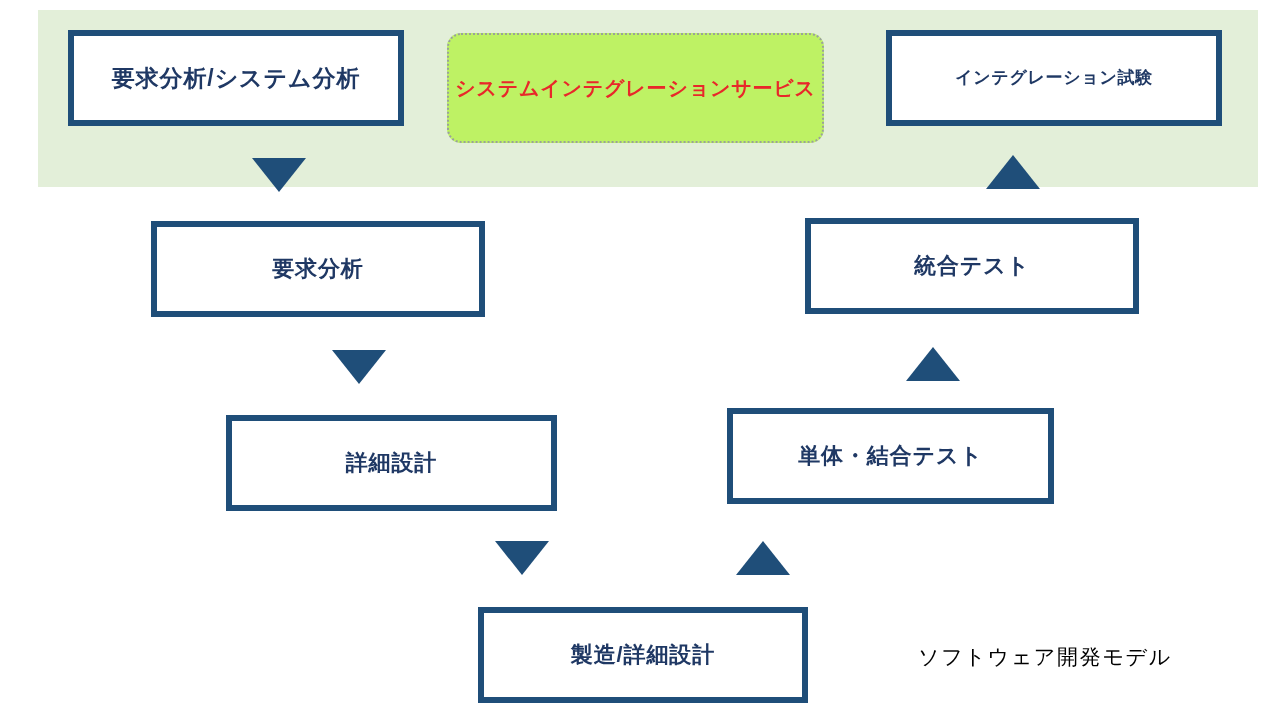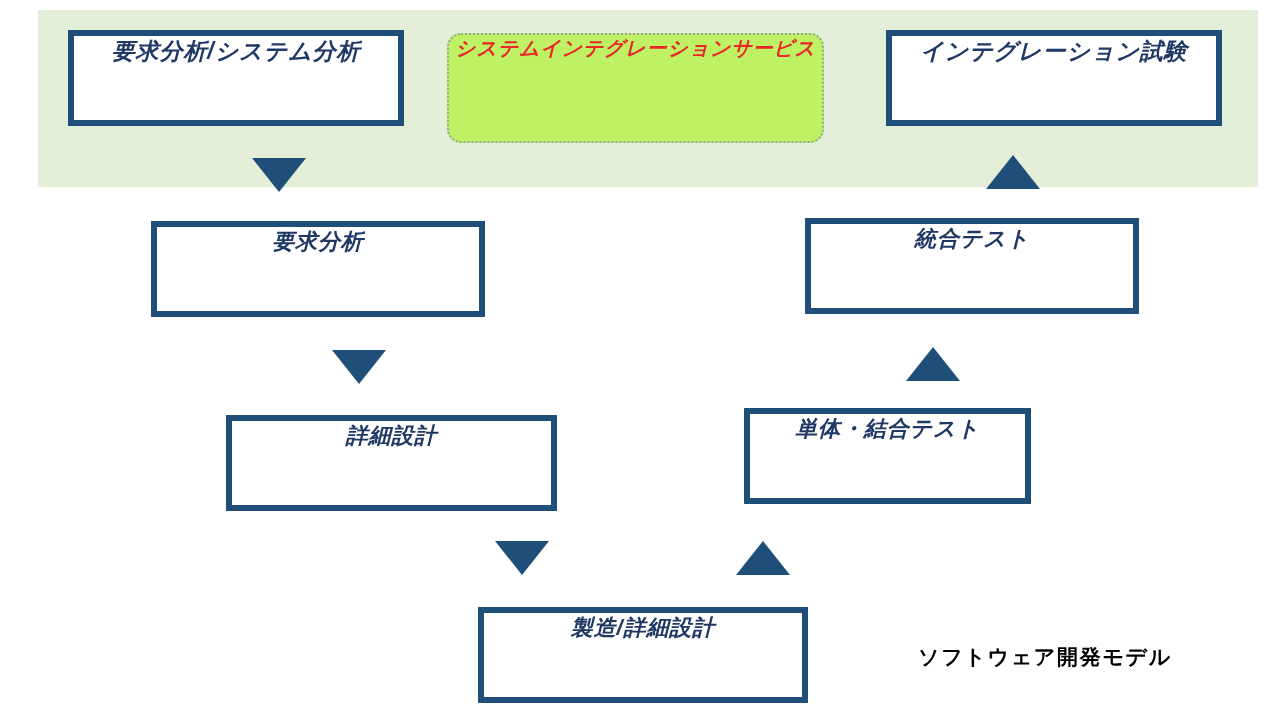--- a/index.html
+++ b/index.html
@@ -25,28 +25,27 @@
     background: #E3EFD9;
   }
 
   
   .node {
     position: absolute;
     box-sizing: border-box;
     background: #ffffff;
     border: 6px solid #1F4E79;
     display: flex;
-    align-items: flex-start;
+    align-items: center;
     justify-content: center;
     text-align: center;
     color: #1F3864;
     font-weight: bold;
     letter-spacing: 0.04em;
     line-height: 1.32;
-    font-style: italic;
   }
   .node .node-label {
     display: block;
     width: 100%;
     padding: 0 6px;
   }
 
   
   .node.callout {
     border: 2px dotted #9AA29A;
@@ -69,34 +68,34 @@
   .arrow.up {
     border-left: 27px solid transparent;
     border-right: 27px solid transparent;
     border-bottom: 34px solid #1F4E79;
   }
 
   
   .caption {
     position: absolute;
     color: #000000;
-    font-weight: bold;
+    font-weight: normal;
     font-size: 21px;
     letter-spacing: 0.08em;
     white-space: nowrap;
   }
 
   
   #node-req        { left: 68px;  top: 30px;  width: 336px; height: 96px;  font-size: 23px; }
   #node-service    { left: 447px; top: 33px;  width: 377px; height: 110px; font-size: 20px; }
-  #node-inttest    { left: 886px; top: 30px;  width: 336px; height: 96px;  font-size: 23px; }
+  #node-inttest    { left: 886px; top: 30px;  width: 336px; height: 96px;  font-size: 17px; }
   #node-basic      { left: 151px; top: 221px; width: 334px; height: 96px;  font-size: 22px; }
   #node-detail     { left: 226px; top: 415px; width: 331px; height: 96px;  font-size: 22px; }
   #node-build      { left: 478px; top: 607px; width: 330px; height: 96px;  font-size: 22px; }
-  #node-unit       { left: 727px; top: 408px; width: 287px; height: 96px;  font-size: 22px; margin-left: 17px; }
+  #node-unit       { left: 727px; top: 408px; width: 327px; height: 96px;  font-size: 22px; }
   #node-integ      { left: 805px; top: 218px; width: 334px; height: 96px;  font-size: 22px; }
 
   
   #arrow-req-basic      { left: 252px; top: 158px; }
   #arrow-basic-detail   { left: 332px; top: 350px; }
   #arrow-detail-build   { left: 495px; top: 541px; }
   #arrow-build-unit     { left: 736px; top: 541px; }
   #arrow-unit-integ     { left: 906px; top: 347px; }
   #arrow-integ-inttest  { left: 986px; top: 155px; }
 

